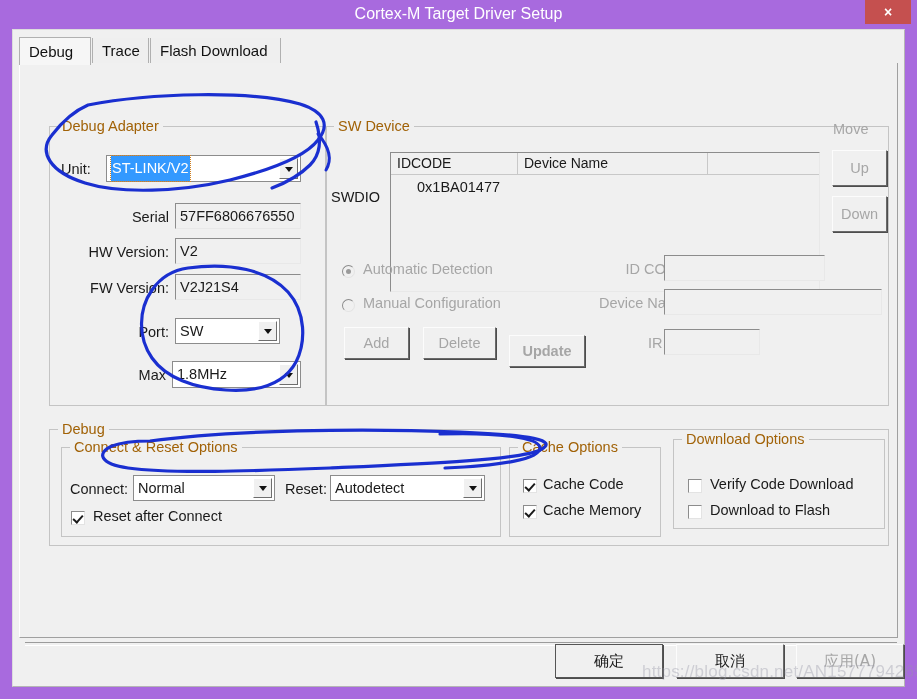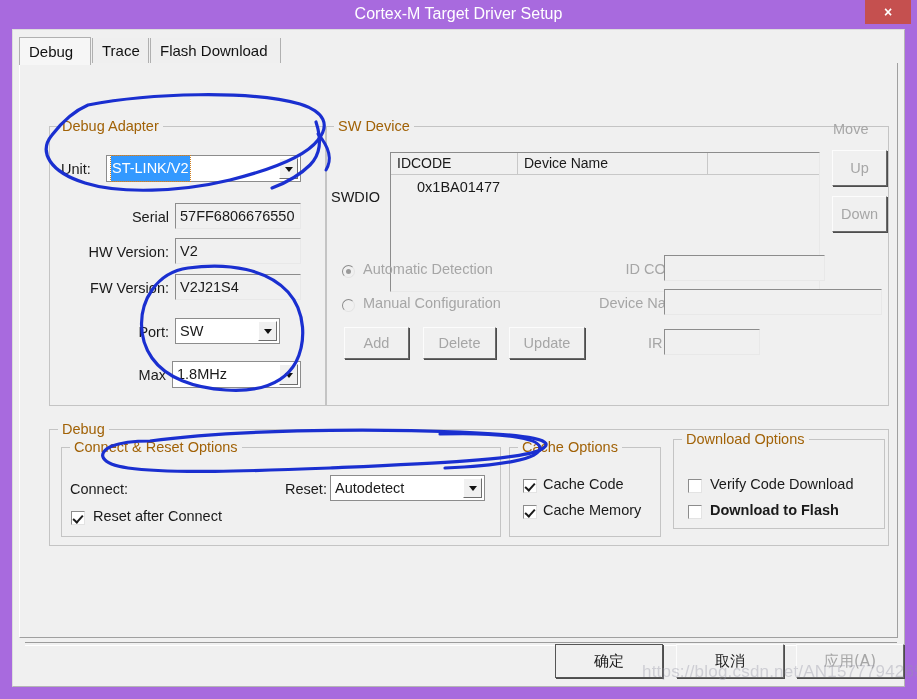--- a/index.html
+++ b/index.html
@@ -432,30 +432,34 @@
       <div class="field empty" style="left:644px; top:192px; width:161px; height:26px; line-height:24px;"></div>
 
       <div class="lbl dis r" style="left:520px; top:232px; width:150px;">Device Name:</div>
       <div class="field empty" style="left:644px; top:226px; width:218px; height:26px; line-height:24px;"></div>
 
       <div class="lbl dis r" style="left:560px; top:272px; width:110px;">IR len:</div>
       <div class="field empty" style="left:644px; top:266px; width:96px; height:26px; line-height:24px;"></div>
 
       <div class="btn disabled" style="left:324px; top:264px; width:65px; height:32px; line-height:30px;">Add</div>
       <div class="btn disabled" style="left:403px; top:264px; width:73px; height:32px; line-height:30px;">Delete</div>
-      <div class="btn disabled" style="left:489px; top:264px; width:76px; height:32px; line-height:30px;">Update</div>
+      <div class="btn disabled" style="left:489px; top:272px; width:76px; height:32px; line-height:30px;font-weight:bold;">Update</div>
 
       <div class="group" style="left:29px; top:366px; width:840px; height:117px;">
         <div class="group-title">Debug</div>
       </div>
 
       <div class="group" style="left:41px; top:384px; width:440px; height:90px;">
         <div class="group-title">Connect &amp; Reset Options</div>
       </div>
       <div class="lbl" style="left:50px; top:418px;">Connect:</div>
+      <div class="combo" style="left:113px; top:412px; width:142px; height:26px;">
+        <span class="val" style="line-height:24px;">Normal</span>
+        <div class="arrowbtn"></div>
+      </div>
       <div class="lbl" style="left:265px; top:418px;">Reset:</div>
       <div class="combo" style="left:310px; top:412px; width:155px; height:26px;">
         <span class="val" style="line-height:24px;">Autodetect</span>
         <div class="arrowbtn"></div>
       </div>
       <div class="chk on" style="left:51px; top:448px;"></div>
       <div class="lbl" style="left:73px; top:445px;">Reset after Connect</div>
 
       <div class="group" style="left:489px; top:384px; width:152px; height:90px;">
         <div class="group-title">Cache Options</div>
@@ -465,21 +469,21 @@
       <div class="lbl" style="left:523px; top:413px;">Cache Code</div>
       <div class="chk on" style="left:503px; top:442px;"></div>
       <div class="lbl" style="left:523px; top:439px;">Cache Memory</div>
 
       <div class="group" style="left:653px; top:376px; width:212px; height:90px;padding-left:14px;">
         <div class="group-title">Download Options</div>
       </div>
       <div class="chk" style="left:668px; top:416px;"></div>
       <div class="lbl" style="left:690px; top:413px;">Verify Code Download</div>
       <div class="chk" style="left:668px; top:442px;"></div>
-      <div class="lbl" style="left:690px; top:439px;font-weight:bold;">Download to Flash</div>
+      <div class="lbl" style="left:690px; top:439px;">Download to Flash</div>
 
     </div>
 
     <div class="sep"></div>
 
     <div class="btn cn" style="left:663px; top:614px; width:108px; height:34px; line-height:32px;">取消</div>
     <div class="btn default cn" style="left:542px; top:614px; width:108px; height:34px; line-height:32px;">确定</div>
     <div class="btn cn disabled" style="left:783px; top:614px; width:108px; height:34px; line-height:32px;">应用(A)</div>
 
   </div>

